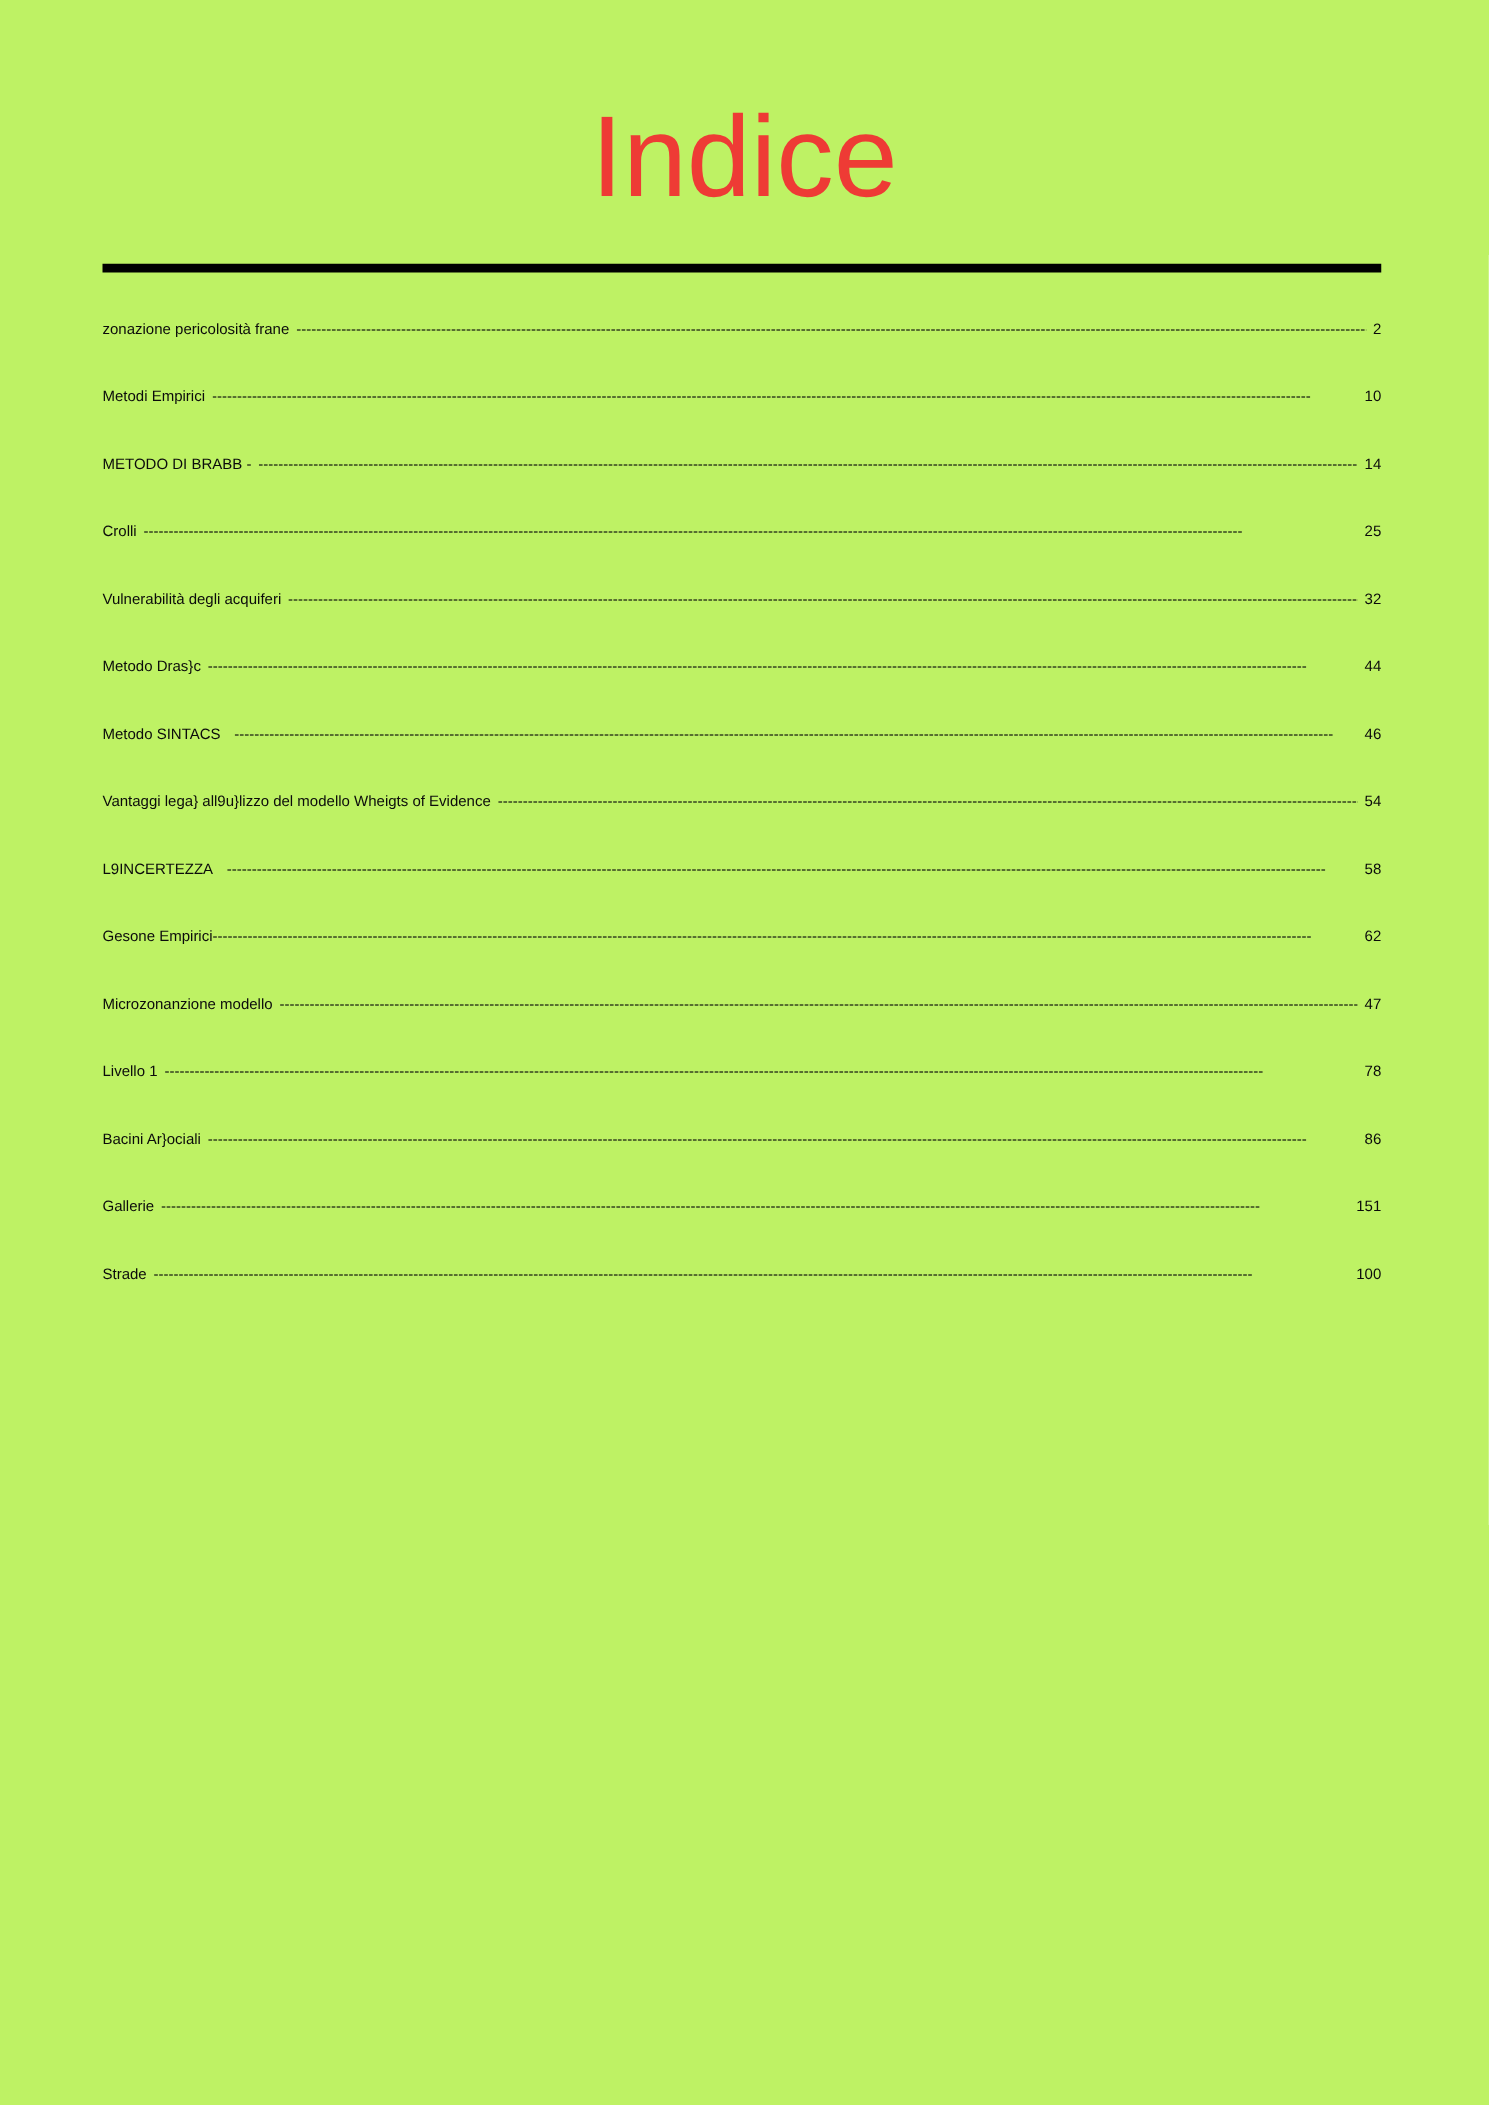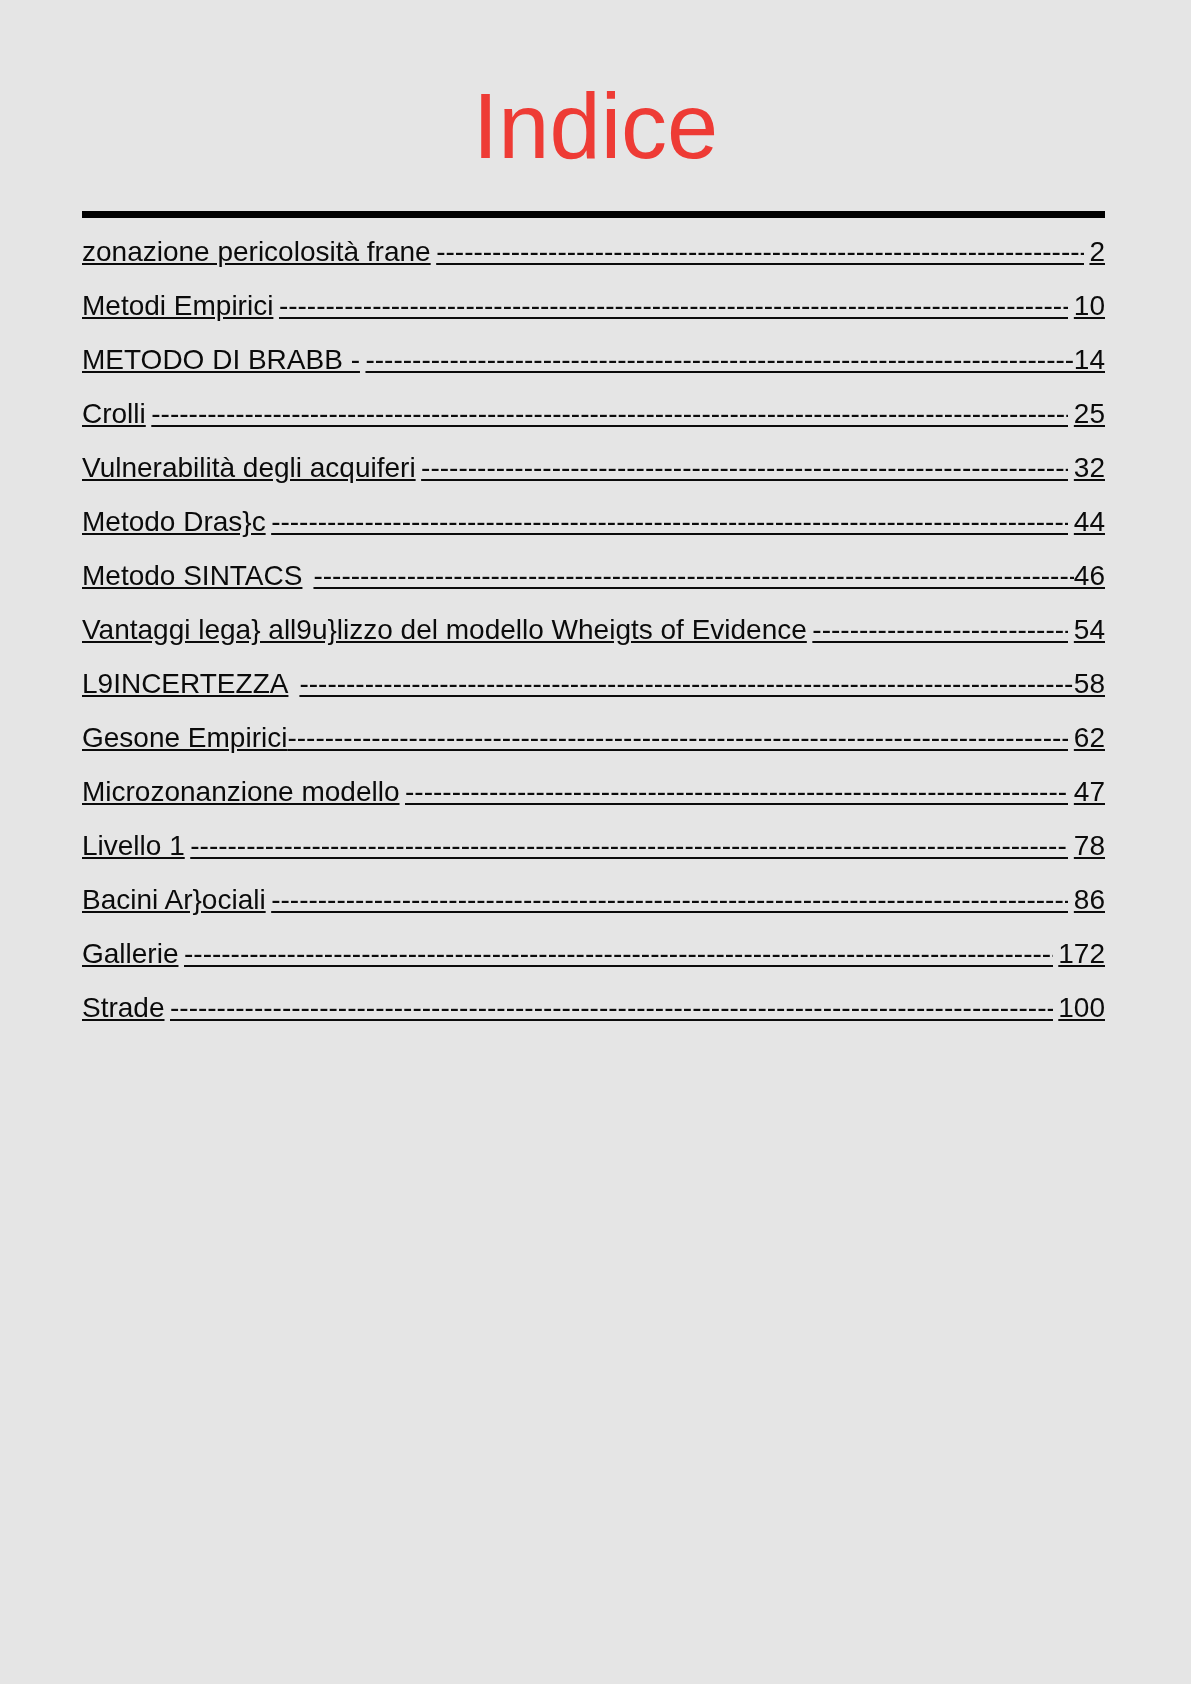--- a/index.html
+++ b/index.html
@@ -10,21 +10,21 @@
   body {
     width: 1191px;
     height: 1684px;
     position: relative;
     font-family: "Liberation Sans", sans-serif;
     overflow: hidden;
   }
   .page {
     position: absolute;
     inset: 0;
-    background: #e5e5e5;
+    background: #bef264;
   }
   .title {
     position: absolute;
     top: 80px;
     left: 0;
     width: 100%;
     margin: 0;
     text-align: center;
     font-size: 92px;
     line-height: 92px;
@@ -40,25 +40,24 @@
     background: #000000;
   }
   .toc {
     position: absolute;
     top: 236px;
     left: 82px;
     width: 1023px;
   }
   .toc-row {
     display: flex;
-    align-items: flex-start;
+    align-items: center;
     height: 54px;
-    font-size: 28px;
+    font-size: 12px;
     color: #0b0b0b;
-    text-decoration: underline;
   }
   .toc-label {
     white-space: nowrap;
     flex: 0 0 auto;
   }
   .toc-leader {
     flex: 1 1 auto;
     overflow: hidden;
     white-space: nowrap;
     min-width: 0;
@@ -151,21 +150,21 @@
 
   <div class="toc-row">
     <span class="toc-label">Bacini Ar}ociali</span>
     <span class="toc-leader" style="margin-left: 5.5px; margin-right: 5.5px;">----------------------------------------------------------------------------------------------------------------------------------------------------------------------------------------------------------------------------</span>
     <span class="toc-page">86</span>
   </div>
 
   <div class="toc-row">
     <span class="toc-label">Gallerie</span>
     <span class="toc-leader" style="margin-left: 5.5px; margin-right: 5.5px;">----------------------------------------------------------------------------------------------------------------------------------------------------------------------------------------------------------------------------</span>
-    <span class="toc-page">172</span>
+    <span class="toc-page">151</span>
   </div>
 
   <div class="toc-row">
     <span class="toc-label">Strade</span>
     <span class="toc-leader" style="margin-left: 5.5px; margin-right: 5.5px;">----------------------------------------------------------------------------------------------------------------------------------------------------------------------------------------------------------------------------</span>
     <span class="toc-page">100</span>
   </div>
 </div>
 </div>
 

